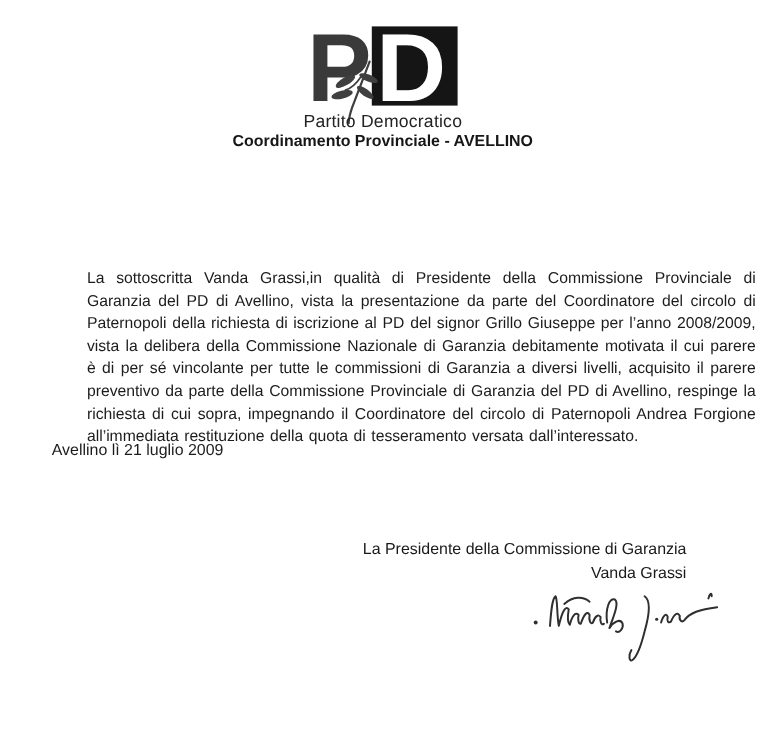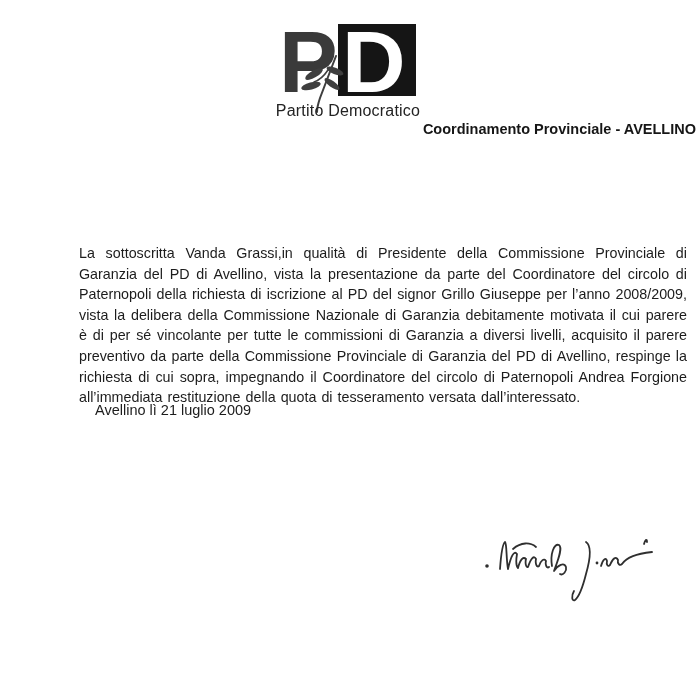--- a/index.html
+++ b/index.html
@@ -32,42 +32,40 @@
     font-size: 16px;
     font-weight: 400;
     letter-spacing: 0.2px;
     color: #232323;
   }
   .letterhead-subtitle {
     margin-top: 1px;
     font-size: 14.5px;
     font-weight: 700;
     color: #161616;
-    text-align: right;
   }
   
   .letter-paragraph {
     position: absolute;
     left: 47px;
     top: 243px;
     width: 608px;
     font-size: 14.3px;
     line-height: 20.6px;
     text-align: justify;
     color: #1c1c1c;
     word-spacing: 1px;
     margin-left: 32px;
   }
   .dateline {
     position: absolute;
     left: 47px;
     top: 402px;
     font-size: 14.5px;
     color: #1c1c1c;
-    margin-left: 48px;
   }
   
   .sign-block {
     position: absolute;
     top: 490px;
     right: 72px;
     text-align: right;
     font-size: 14.5px;
     line-height: 20.5px;
     color: #1a1a1a;
@@ -104,20 +102,24 @@
       </g>
     </svg>
     <div class="party-name">Partito Democratico</div>
     <div class="letterhead-subtitle">Coordinamento Provinciale - AVELLINO</div>
   </div>
 
   <div class="letter-paragraph">La sottoscritta Vanda Grassi,in qualità di Presidente della Commissione Provinciale di Garanzia del PD di Avellino, vista la presentazione da parte del Coordinatore del circolo di Paternopoli della richiesta di iscrizione al PD del signor Grillo Giuseppe per l’anno 2008/2009, vista la delibera della Commissione Nazionale di Garanzia debitamente motivata il cui parere è di per sé vincolante per tutte le commissioni di Garanzia a diversi livelli, acquisito il parere preventivo da parte della Commissione Provinciale di Garanzia del PD di Avellino, respinge la richiesta di cui sopra, impegnando il Coordinatore del circolo di Paternopoli Andrea Forgione all’immediata restituzione della quota di tesseramento versata dall’interessato.</div>
 
   <div class="dateline">Avellino lì 21 luglio 2009</div>
 
+  <div class="sign-block">
+    <div>La Presidente della Commissione di Garanzia</div>
+    <div>Vanda Grassi</div>
+  </div>
 
   <svg class="handwritten" viewBox="0 0 232 94" aria-hidden="true">
     <g fill="none" stroke="#2f2f2f" stroke-width="1.8" stroke-linecap="round" stroke-linejoin="round">
 
       <circle cx="59" cy="38" r="1.8" fill="#2f2f2f" stroke="none"></circle>
 
       <path d="M72,41 C73,27 74,16 77,14 C79,16 78,30 80,41
                C83,28 86,22 89,26 C88,32 88,38 90,40
                C92,32 95,28 98,31 C97,35 98,40 100,39
                C103,30 106,27 108,31 C107,36 109,40 111,38

